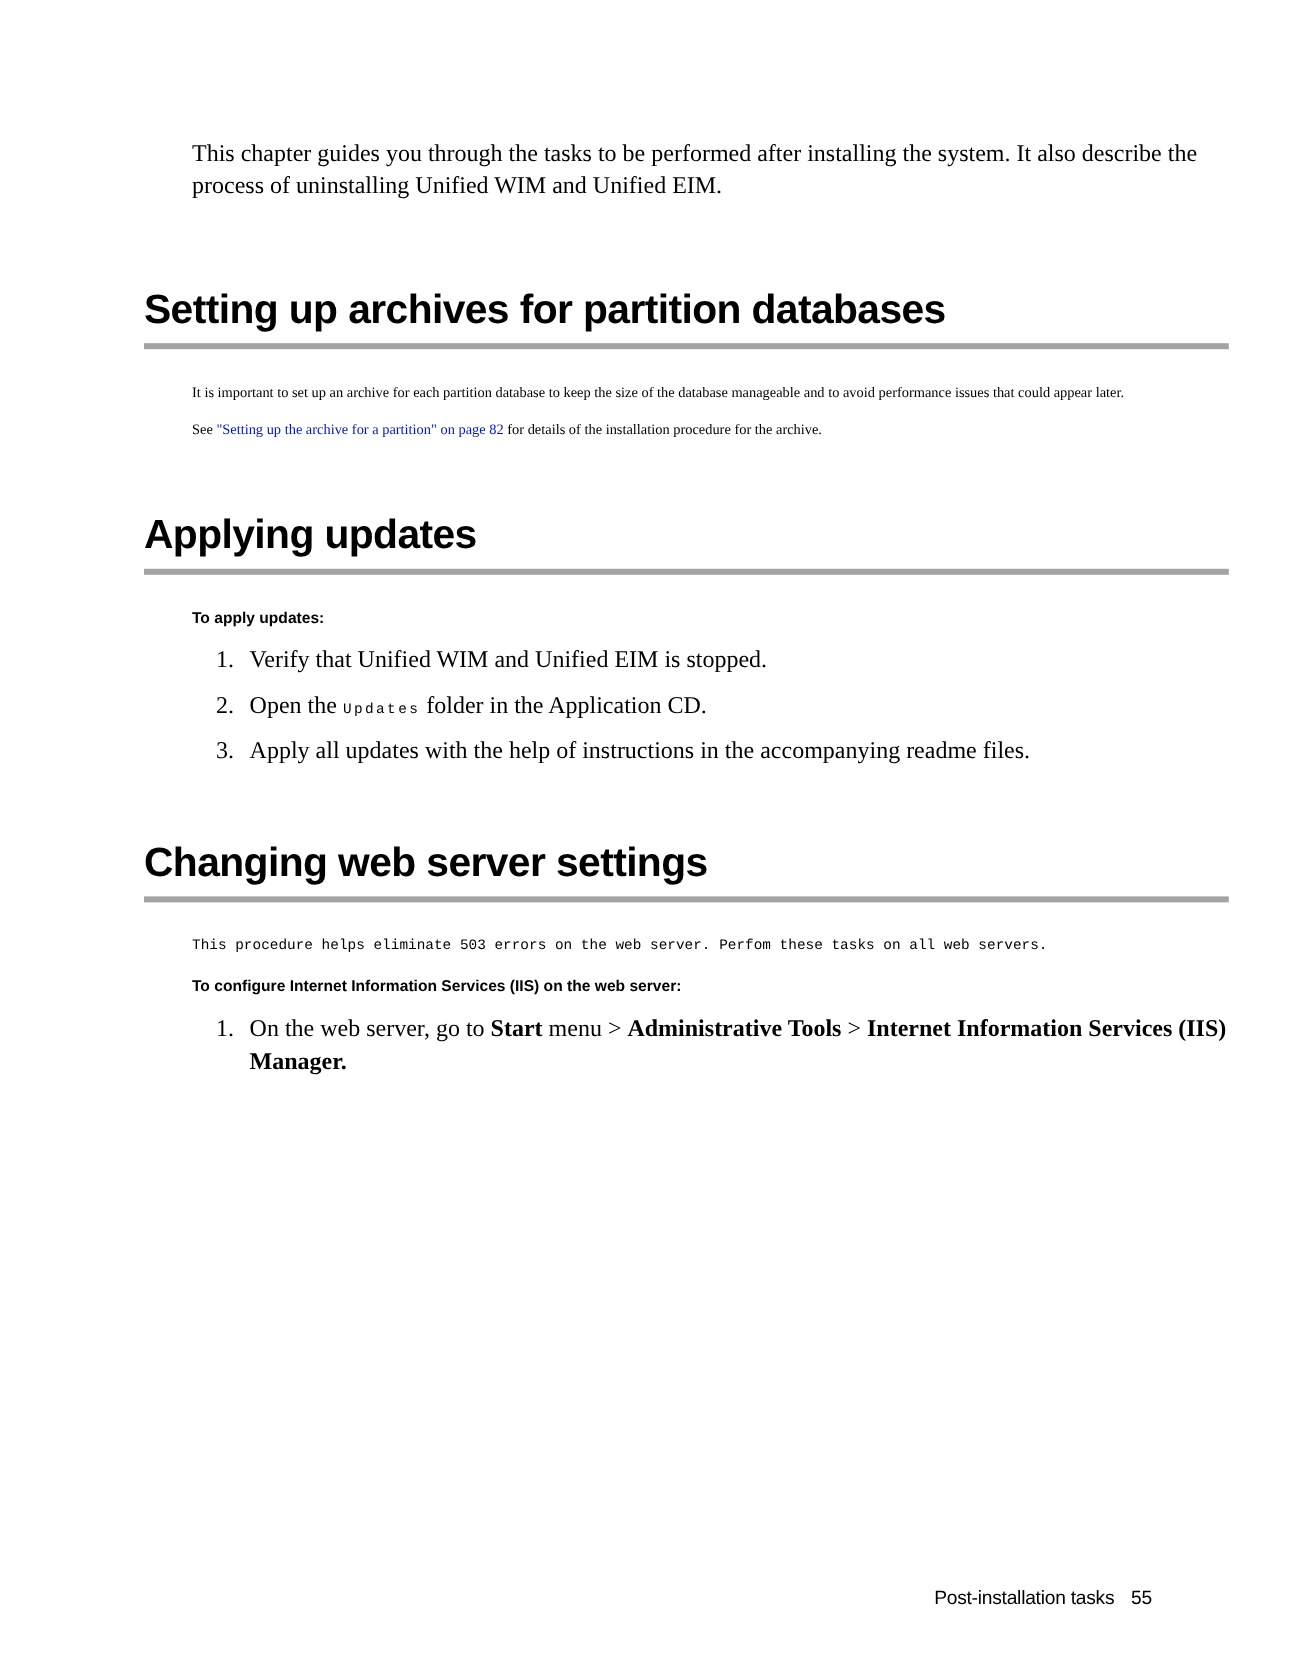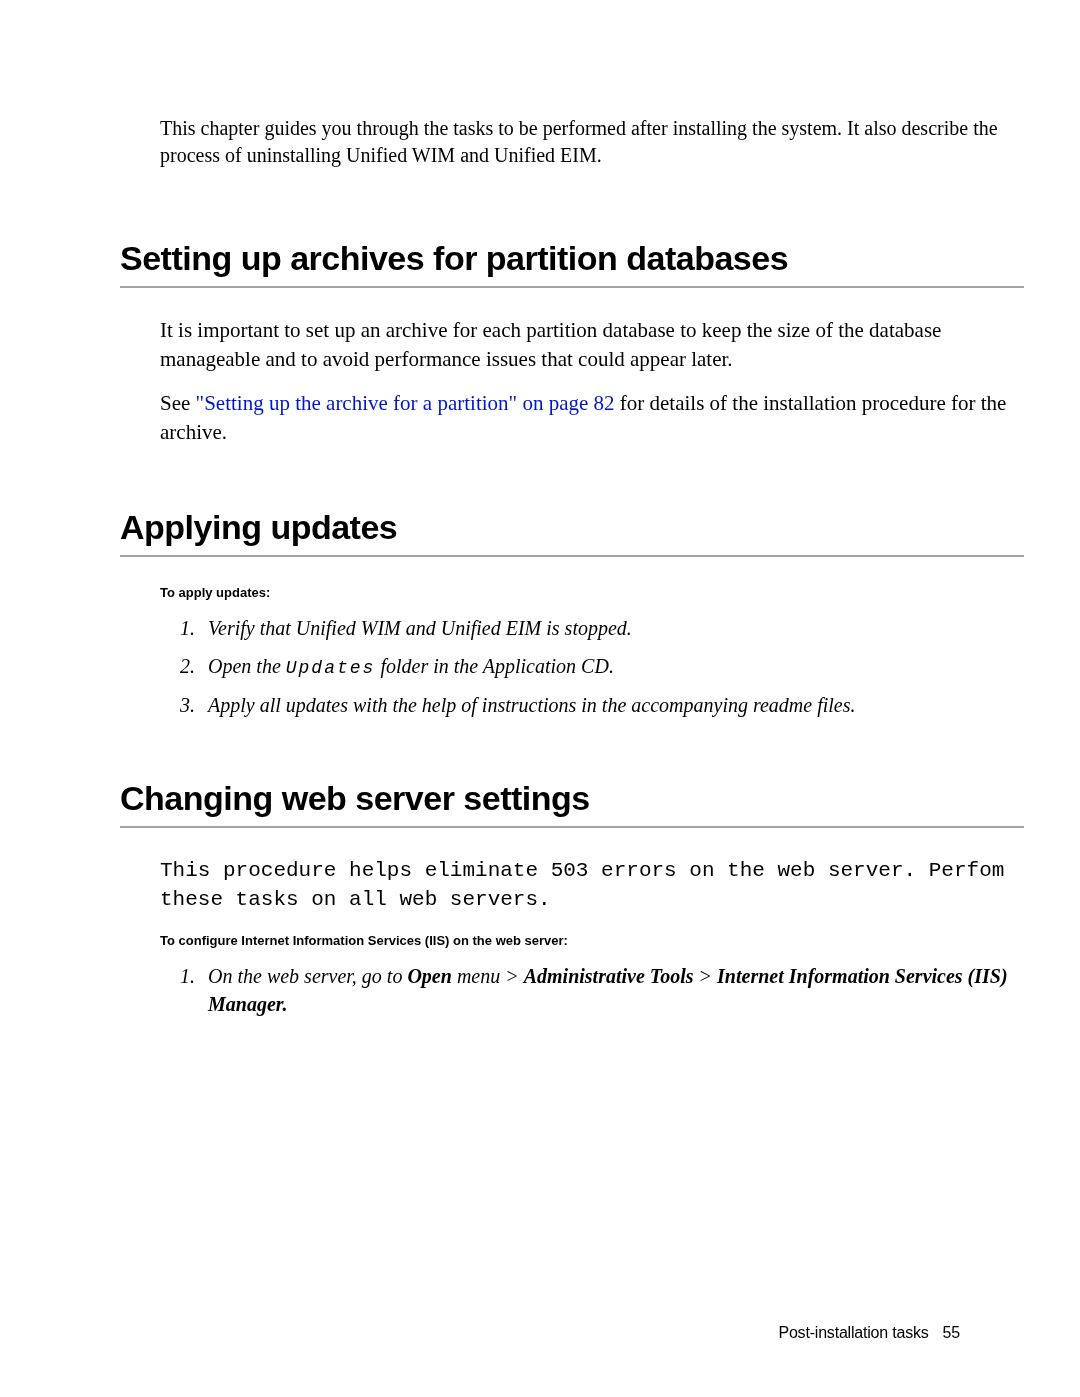--- a/index.html
+++ b/index.html
@@ -18,27 +18,27 @@
     font-size: 20px;
     line-height: 1.35;
     margin-bottom: 70px;
     padding-left: 40px;
   }
   h1.section-heading {
     font-family: "Helvetica Neue", Arial, sans-serif;
     font-weight: 700;
     font-size: 34px;
     letter-spacing: -0.5px;
-    border-bottom: 2px solid #a3a3a3;
+    border-bottom: 5px solid #a3a3a3;
     padding-bottom: 8px;
     margin-bottom: 28px;
   }
   .section-body {
     padding-left: 40px;
-    font-size: 21px;
+    font-size: 12px;
     line-height: 1.4;
     margin-bottom: 60px;
   }
   .section-body p { margin-bottom: 14px; }
   .cross-ref { color: #0018c4; }
   h2.sub-heading {
     font-family: "Helvetica Neue", Arial, sans-serif;
     font-weight: 400;
     font-size: 28px;
     letter-spacing: -0.3px;
@@ -56,32 +56,31 @@
     padding-left: 60px;
     font-size: 20px;
     line-height: 1.4;
     margin-bottom: 60px;
   }
   ol.numbered > li {
     counter-increment: item;
     position: relative;
     padding-left: 28px;
     margin-bottom: 10px;
-    font-style: italic;
   }
   ol.numbered > li::before {
     content: counter(item) ".";
     position: absolute;
     left: 0;
     top: 0;
   }
   .mono {
     font-family: "Courier New", monospace;
     letter-spacing: 2px;
-    font-size: 18px;
+    font-size: 12px;
     text-align: right;
   }
   .bold { font-weight: 700; }
   .footer {
     position: absolute;
     bottom: 55px;
     right: 120px;
     font-family: "Helvetica Neue", Arial, sans-serif;
     font-size: 16px;
     letter-spacing: -0.2px;
@@ -113,21 +112,21 @@
     <li>Apply all updates with the help of instructions in the accompanying readme files.</li>
   </ol>
 
   <h1 class="section-heading">Changing web server settings</h1>
   <div class="section-body" style="margin-bottom:10px;font-family:Liberation Mono, monospace;">
     <p>This procedure helps eliminate 503 errors on the web server. Perfom these tasks on all web servers.</p>
   </div>
   <h3 class="bold-sub">To configure Internet Information Services (IIS) on the web server:</h3>
   <ol class="numbered">
     <li>
-      <span>On the web server, go to </span><span class="bold">Open</span><span> menu &gt; </span><span class="bold">Administrative Tools</span><span> &gt; </span><span class="bold">Internet Information Services (IIS) Manager.</span>
+      <span>On the web server, go to </span><span class="bold">Start</span><span> menu &gt; </span><span class="bold">Administrative Tools</span><span> &gt; </span><span class="bold">Internet Information Services (IIS) Manager.</span>
     </li>
   </ol>
 
 </div>
 
 <div class="footer">
   <span>Post-installation tasks</span><span class="pn">55</span>
 </div>
 
 </body></html>

